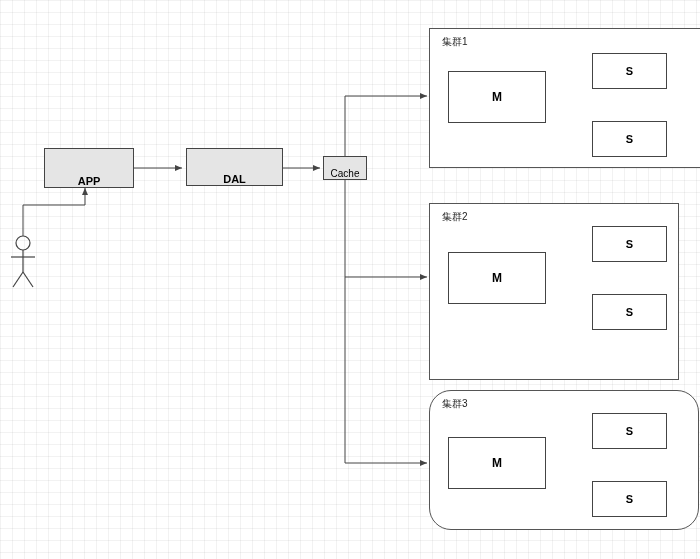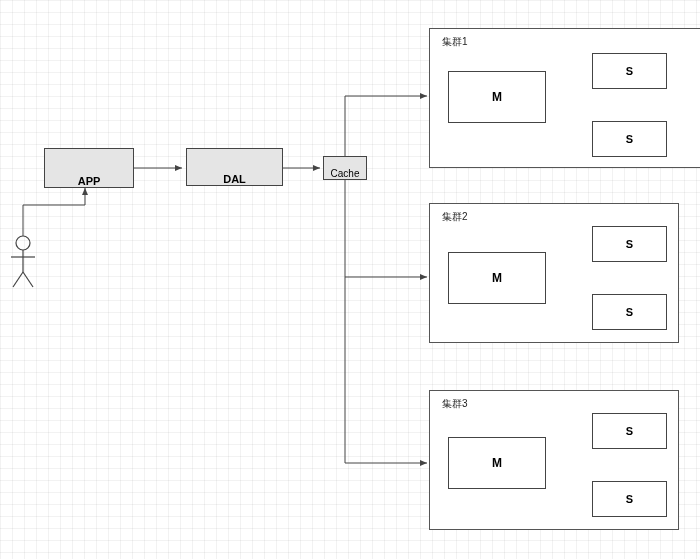--- a/index.html
+++ b/index.html
@@ -133,34 +133,34 @@
     <span>M</span>
   </div>
   <div class="s-box" style="left:162px; top:24px; width:75px; height:36px;">
     <span>S</span>
   </div>
   <div class="s-box" style="left:162px; top:92px; width:75px; height:36px;">
     <span>S</span>
   </div>
 </div>
 
-<div class="cluster-outer" style="left:429px; top:203px; width:250px; height:140px;">
+<div class="cluster-outer" style="left:429px; top:203px; width:250px; height:177px;">
   <div class="cluster-title">集群2</div>
   <div class="m-box" style="left:18px; top:48px; width:98px; height:52px;">
     <span>M</span>
   </div>
   <div class="s-box" style="left:162px; top:22px; width:75px; height:36px;">
     <span>S</span>
   </div>
   <div class="s-box" style="left:162px; top:90px; width:75px; height:36px;">
     <span>S</span>
   </div>
 </div>
 
-<div class="cluster-outer" style="left:429px; top:390px; width:250px; height:140px;">
+<div class="cluster-outer" style="left:429px; top:390px; width:270px; height:140px;border-radius:22px;">
   <div class="cluster-title">集群3</div>
   <div class="m-box" style="left:18px; top:46px; width:98px; height:52px;">
     <span>M</span>
   </div>
   <div class="s-box" style="left:162px; top:22px; width:75px; height:36px;">
     <span>S</span>
   </div>
   <div class="s-box" style="left:162px; top:90px; width:75px; height:36px;">
     <span>S</span>
   </div>

